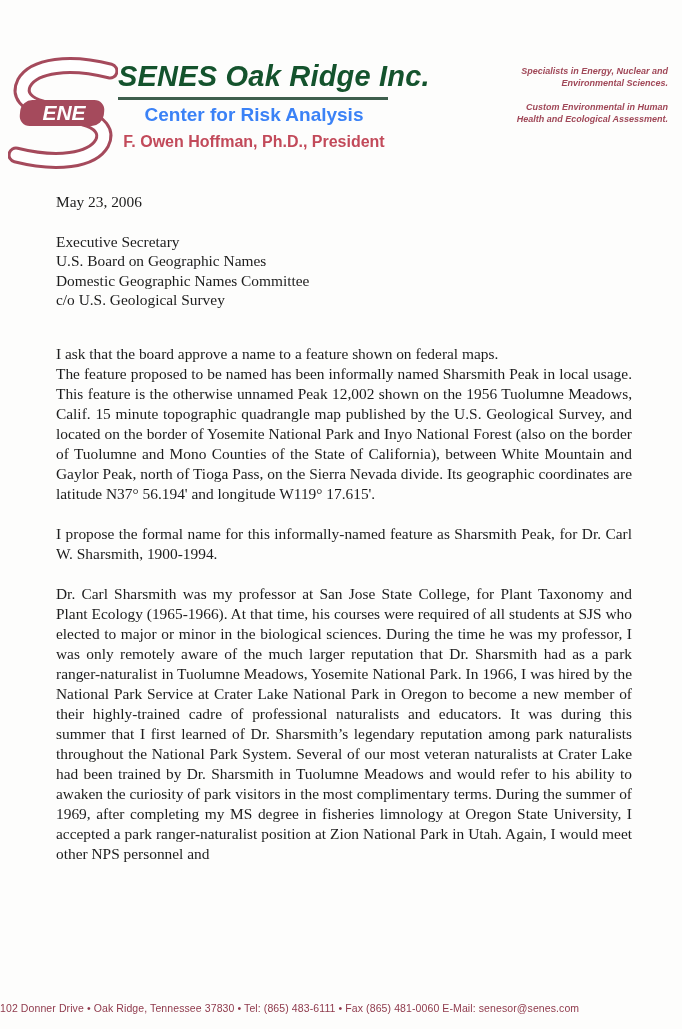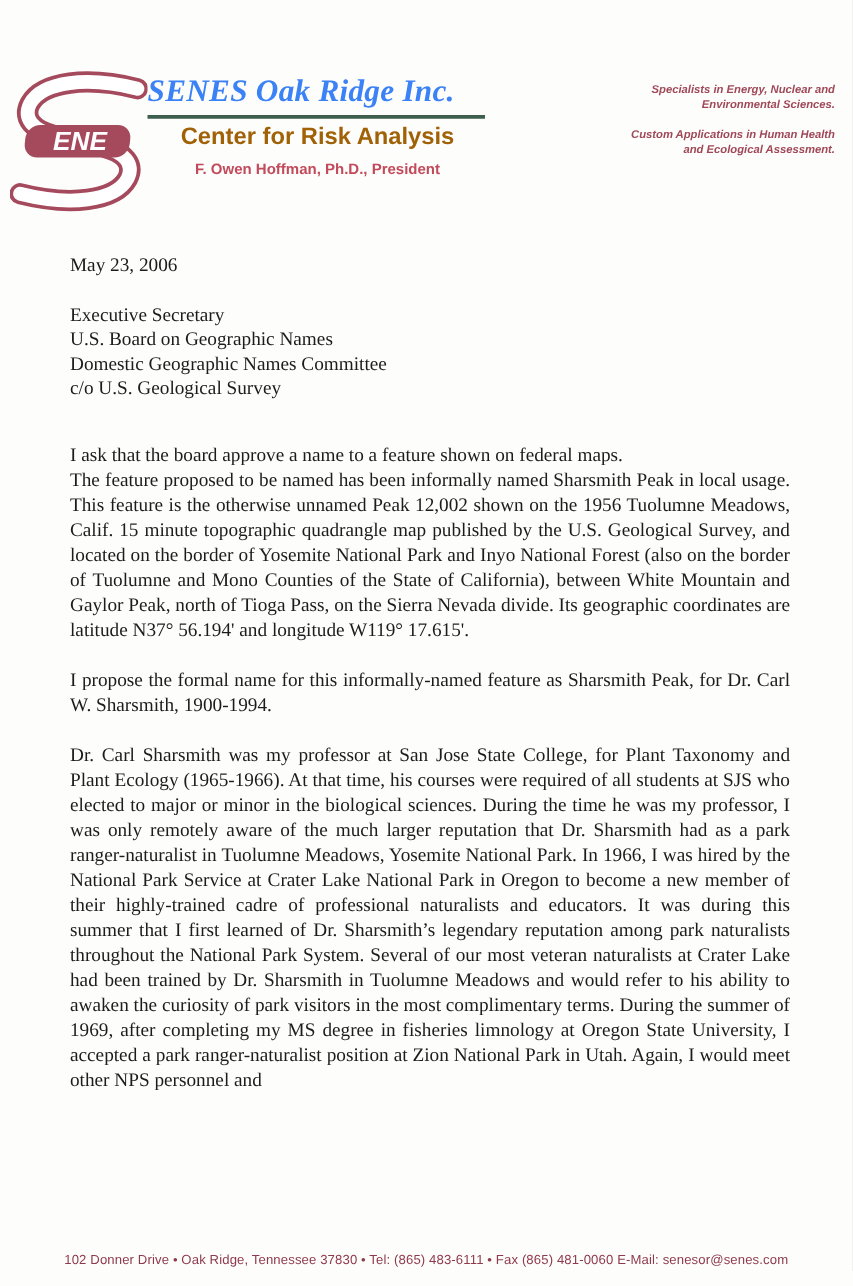--- a/index.html
+++ b/index.html
@@ -9,58 +9,58 @@
     background:#fdfdfc;
     overflow:hidden;
     font-family:"Liberation Serif","DejaVu Serif",serif;
     color:#1c1c1c;
   }
   
   .letterhead{position:absolute;left:0;top:0;width:682px;height:175px;}
   .logo{position:absolute;left:8px;top:56px;width:110px;height:114px;}
   .head-center{position:absolute;left:118px;top:60px;width:272px;}
   .company{
-    font-family:Liberation Serif, serif;
+    font-family:Liberation Sans, sans-serif;
     font-style:italic;font-weight:bold;
-    font-size:25px;letter-spacing:.2px;
-    color:#3b82f6;white-space:nowrap;
+    font-size:29px;letter-spacing:.2px;
+    color:#14532d;white-space:nowrap;
   }
   .green-rule{margin-top:4px;width:270px;height:3px;background:#3e5f4d;}
   .division{
     margin-top:4px;text-align:center;
     font-family:"Liberation Sans","DejaVu Sans",sans-serif;
-    font-weight:bold;font-size:19px;color:#a16207;white-space:nowrap;
+    font-weight:bold;font-size:19px;color:#3b82f6;white-space:nowrap;
   }
   .president{
     margin-top:7px;text-align:center;
     font-family:"Liberation Sans","DejaVu Sans",sans-serif;
-    font-weight:bold;font-size:12px;color:#c24a5a;white-space:nowrap;
+    font-weight:bold;font-size:16px;color:#c24a5a;white-space:nowrap;
   }
   .head-right{
     position:absolute;right:14px;top:66px;width:170px;
     text-align:right;
     font-family:"Liberation Sans","DejaVu Sans",sans-serif;
     font-style:italic;font-weight:bold;
     font-size:9px;line-height:11.5px;color:#a04858;margin-left:28px;
   }
   .head-right .tagline + .tagline{margin-top:13px;}
   
   .letter{
-    position:absolute;left:56px;top:203px;width:576px;
+    position:absolute;left:56px;top:192px;width:576px;
     font-size:15.4px;line-height:20px;
   }
   .blk{margin:0;}
   .gap{height:20px;}
   .addr div{line-height:19.4px;}
   .para{text-align:justify;}
   .para.noj{text-align:left;}
   
   .footer{
     position:absolute;left:0;right:0;top:1002px;
-    text-align:center;
+    text-align:left;
     font-family:"Liberation Sans","DejaVu Sans",sans-serif;
     font-size:10.5px;letter-spacing:.1px;
     color:#8f3a4c;
   }
 </style>
 </head>
 <body>
 
 <div class="page">
 
@@ -82,21 +82,21 @@
 
     <div class="head-center">
       <div class="company">SENES Oak Ridge Inc.</div>
       <div class="green-rule"></div>
       <div class="division">Center for Risk Analysis</div>
       <div class="president">F. Owen Hoffman, Ph.D., President</div>
     </div>
 
     <div class="head-right">
       <div class="tagline">Specialists in Energy, Nuclear and Environmental Sciences.</div>
-      <div class="tagline">Custom Applications in Human Health and Ecological Assessment.</div>
+      <div class="tagline">Custom Environmental in Human Health and Ecological Assessment.</div>
     </div>
   </div>
 
   <div class="letter">
 
     <div class="blk">May 23, 2006</div>
     <div class="gap"></div>
 
     <div class="addr">
       <div>Executive Secretary</div>

